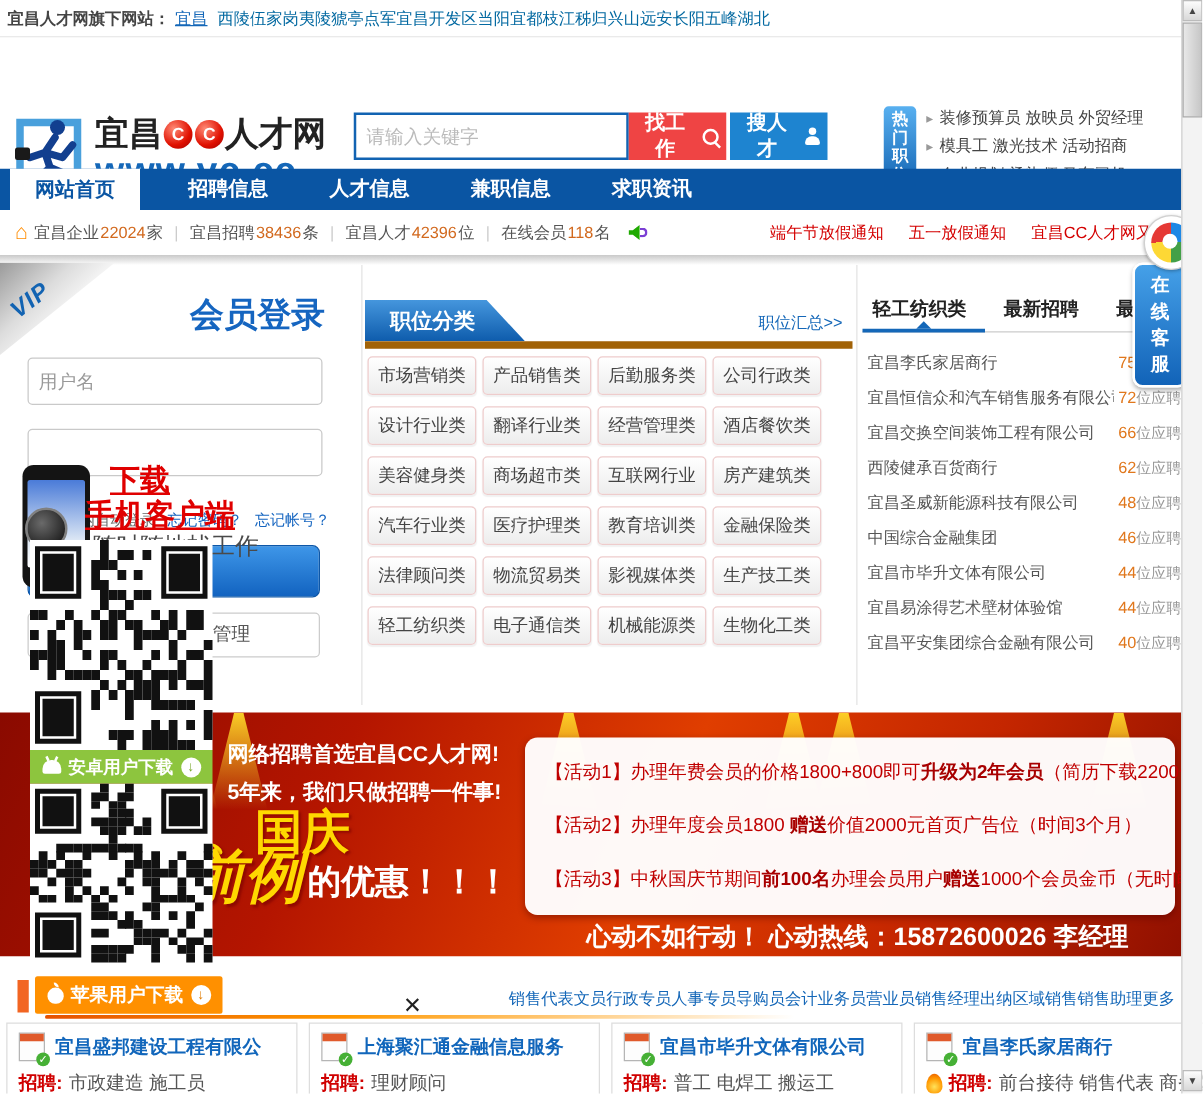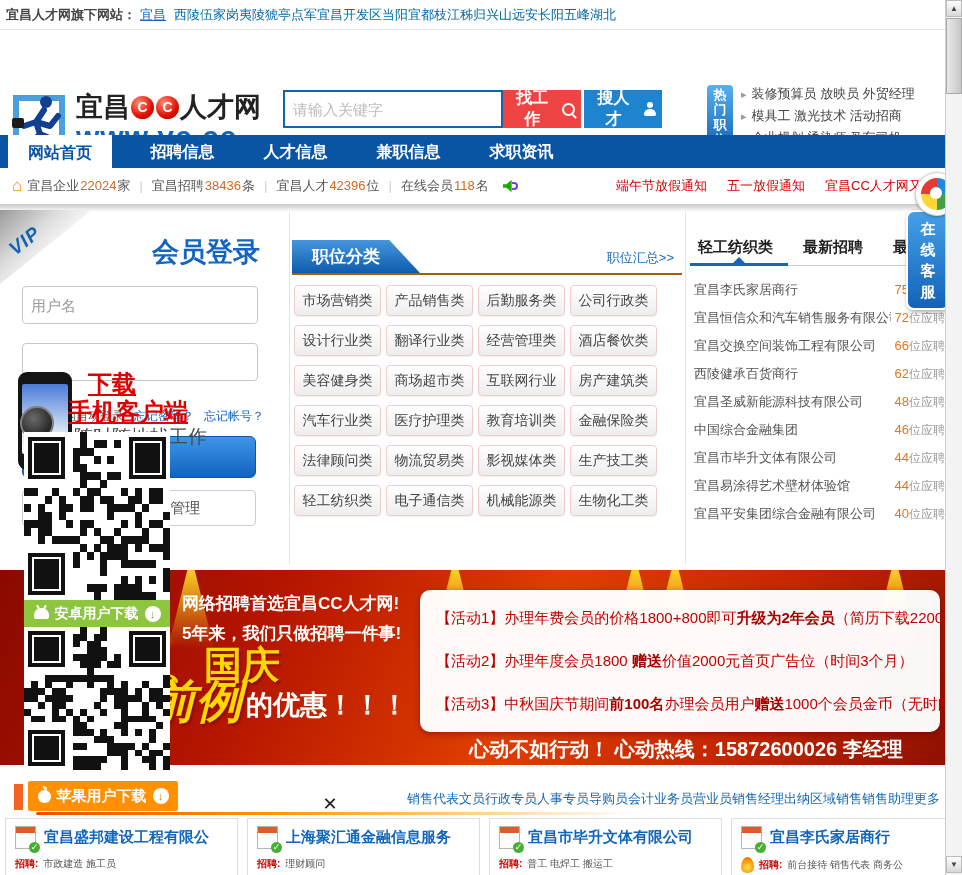--- a/index.html
+++ b/index.html
@@ -67,21 +67,21 @@
   #pass-input{top:139px;}
   #remember-row{position:absolute;left:24px;top:204px;display:flex;align-items:center;font-size:12px;color:#666;white-space:nowrap;}
   #remember-row input{width:12px;height:12px;margin:0 4px 0 0;}
   #remember-row .lk{color:#1565c0;margin-left:10px;cursor:pointer;}
   #login-btn{position:absolute;left:22px;top:232px;width:234px;height:42px;border:1px solid #0d57a8;border-radius:6px;background:linear-gradient(#3e96e8,#1263c0);color:#fff;font-size:20px;font-weight:bold;letter-spacing:10px;text-indent:10px;cursor:pointer;}
   #register-box{position:absolute;left:22px;top:286px;width:232px;height:34px;border:1px solid #ccc;border-radius:4px;background:#fff;text-align:center;line-height:34px;font-size:15px;}
   #register-box .reg{color:#1467b8;font-weight:bold;cursor:pointer;}
   #register-box .dv{color:#ccc;margin:0 10px;}
   #register-box .mg{color:#555;cursor:pointer;}
   
-  #cat-header{position:absolute;left:292px;top:36px;width:390px;height:33px;border-bottom:2px solid #a16207;}
+  #cat-header{position:absolute;left:292px;top:36px;width:390px;height:33px;border-bottom:6px solid #a16207;}
   #cat-tab{position:absolute;left:0;top:0;width:128px;height:33px;background:linear-gradient(#4596dd,#0e5cac);clip-path:polygon(0 0,76% 0,100% 100%,0 100%);color:#fff;font-size:17px;font-weight:bold;line-height:33px;padding-left:20px;box-sizing:border-box;}
   #cat-more{position:absolute;right:8px;top:9px;font-size:13px;color:#1467b8;cursor:pointer;}
   #cat-grid{position:absolute;left:294px;top:81px;width:370px;display:grid;grid-template-columns:repeat(4,87px);grid-auto-rows:31px;column-gap:5px;row-gap:9px;}
   .cat-btn{border:1px solid #eecccc;border-radius:4px;background:linear-gradient(#ffffff,#ededed);box-shadow:0 1px 1px rgba(0,0,0,.06);font-size:14px;color:#444;text-align:center;line-height:29px;cursor:pointer;white-space:nowrap;overflow:hidden;}
   
   #pop-tabs{position:absolute;left:698px;top:34px;display:flex;gap:30px;font-size:15px;font-weight:bold;color:#222;}
   #pop-tabs span{cursor:pointer;white-space:nowrap;}
   #pop-line{position:absolute;left:690px;top:61px;width:255px;height:1px;background:#ccc;}
   #pop-active-line{position:absolute;left:690px;top:59px;width:98px;height:3px;background:#1467b8;}
   #pop-arrow{position:absolute;left:733px;top:53px;width:0;height:0;border-left:6px solid transparent;border-right:6px solid transparent;border-bottom:6px solid #1467b8;}
@@ -104,21 +104,21 @@
   #promo-box p{margin:0;line-height:43px;font-size:15px;color:#c00000;white-space:nowrap;}
   #promo-box p b{color:#a80000;}
   #hotline{position:absolute;left:430px;top:166px;width:512px;text-align:center;color:#fff;font-weight:bold;font-size:20px;white-space:nowrap;}
   
   #hotwords{position:absolute;left:355px;top:785px;width:585px;height:28px;display:flex;justify-content:flex-end;line-height:28px;font-size:13px;color:#1467b8;white-space:nowrap;}
   #hotwords span{cursor:pointer;}
   
   .card{position:absolute;top:818px;width:233px;height:70px;border:1px solid #ddd;background:#fff;box-sizing:border-box;padding:7px 9px;}
   .card .r1{display:flex;align-items:center;gap:8px;}
   .card .cname{color:#1166bb;font-weight:bold;font-size:15px;white-space:nowrap;overflow:hidden;cursor:pointer;}
-  .card .r2{display:flex;align-items:center;gap:5px;margin-top:8px;font-size:10px;white-space:nowrap;}
+  .card .r2{display:flex;align-items:center;gap:5px;margin-top:8px;font-size:15px;white-space:nowrap;}
   .card .rl{color:#d00000;font-weight:bold;}
   .card .jobs{color:#555;}
   .docic{position:relative;width:19px;height:21px;background:#fdfdfd;border:1px solid #b5b5b5;flex:none;}
   .docic::before{content:"";position:absolute;left:0;top:0;width:100%;height:6px;background:#e05a2b;}
   .docic::after{content:"✓";position:absolute;right:-5px;bottom:-5px;width:11px;height:11px;background:#46b035;border-radius:50%;color:#fff;font-size:9px;line-height:11px;text-align:center;}
   .flame{width:13px;height:16px;background:radial-gradient(circle at 50% 65%,#ffe259,#ff9800 55%,#e65100);border-radius:50% 50% 45% 45%/65% 65% 35% 35%;flex:none;}
   
   #overlay{position:absolute;left:0;top:0;width:945px;height:675px;pointer-events:none;z-index:40;}
   #overlay *{pointer-events:auto;}
   #phone{position:absolute;left:18px;top:372px;width:54px;height:98px;background:#141414;border-radius:9px;}

